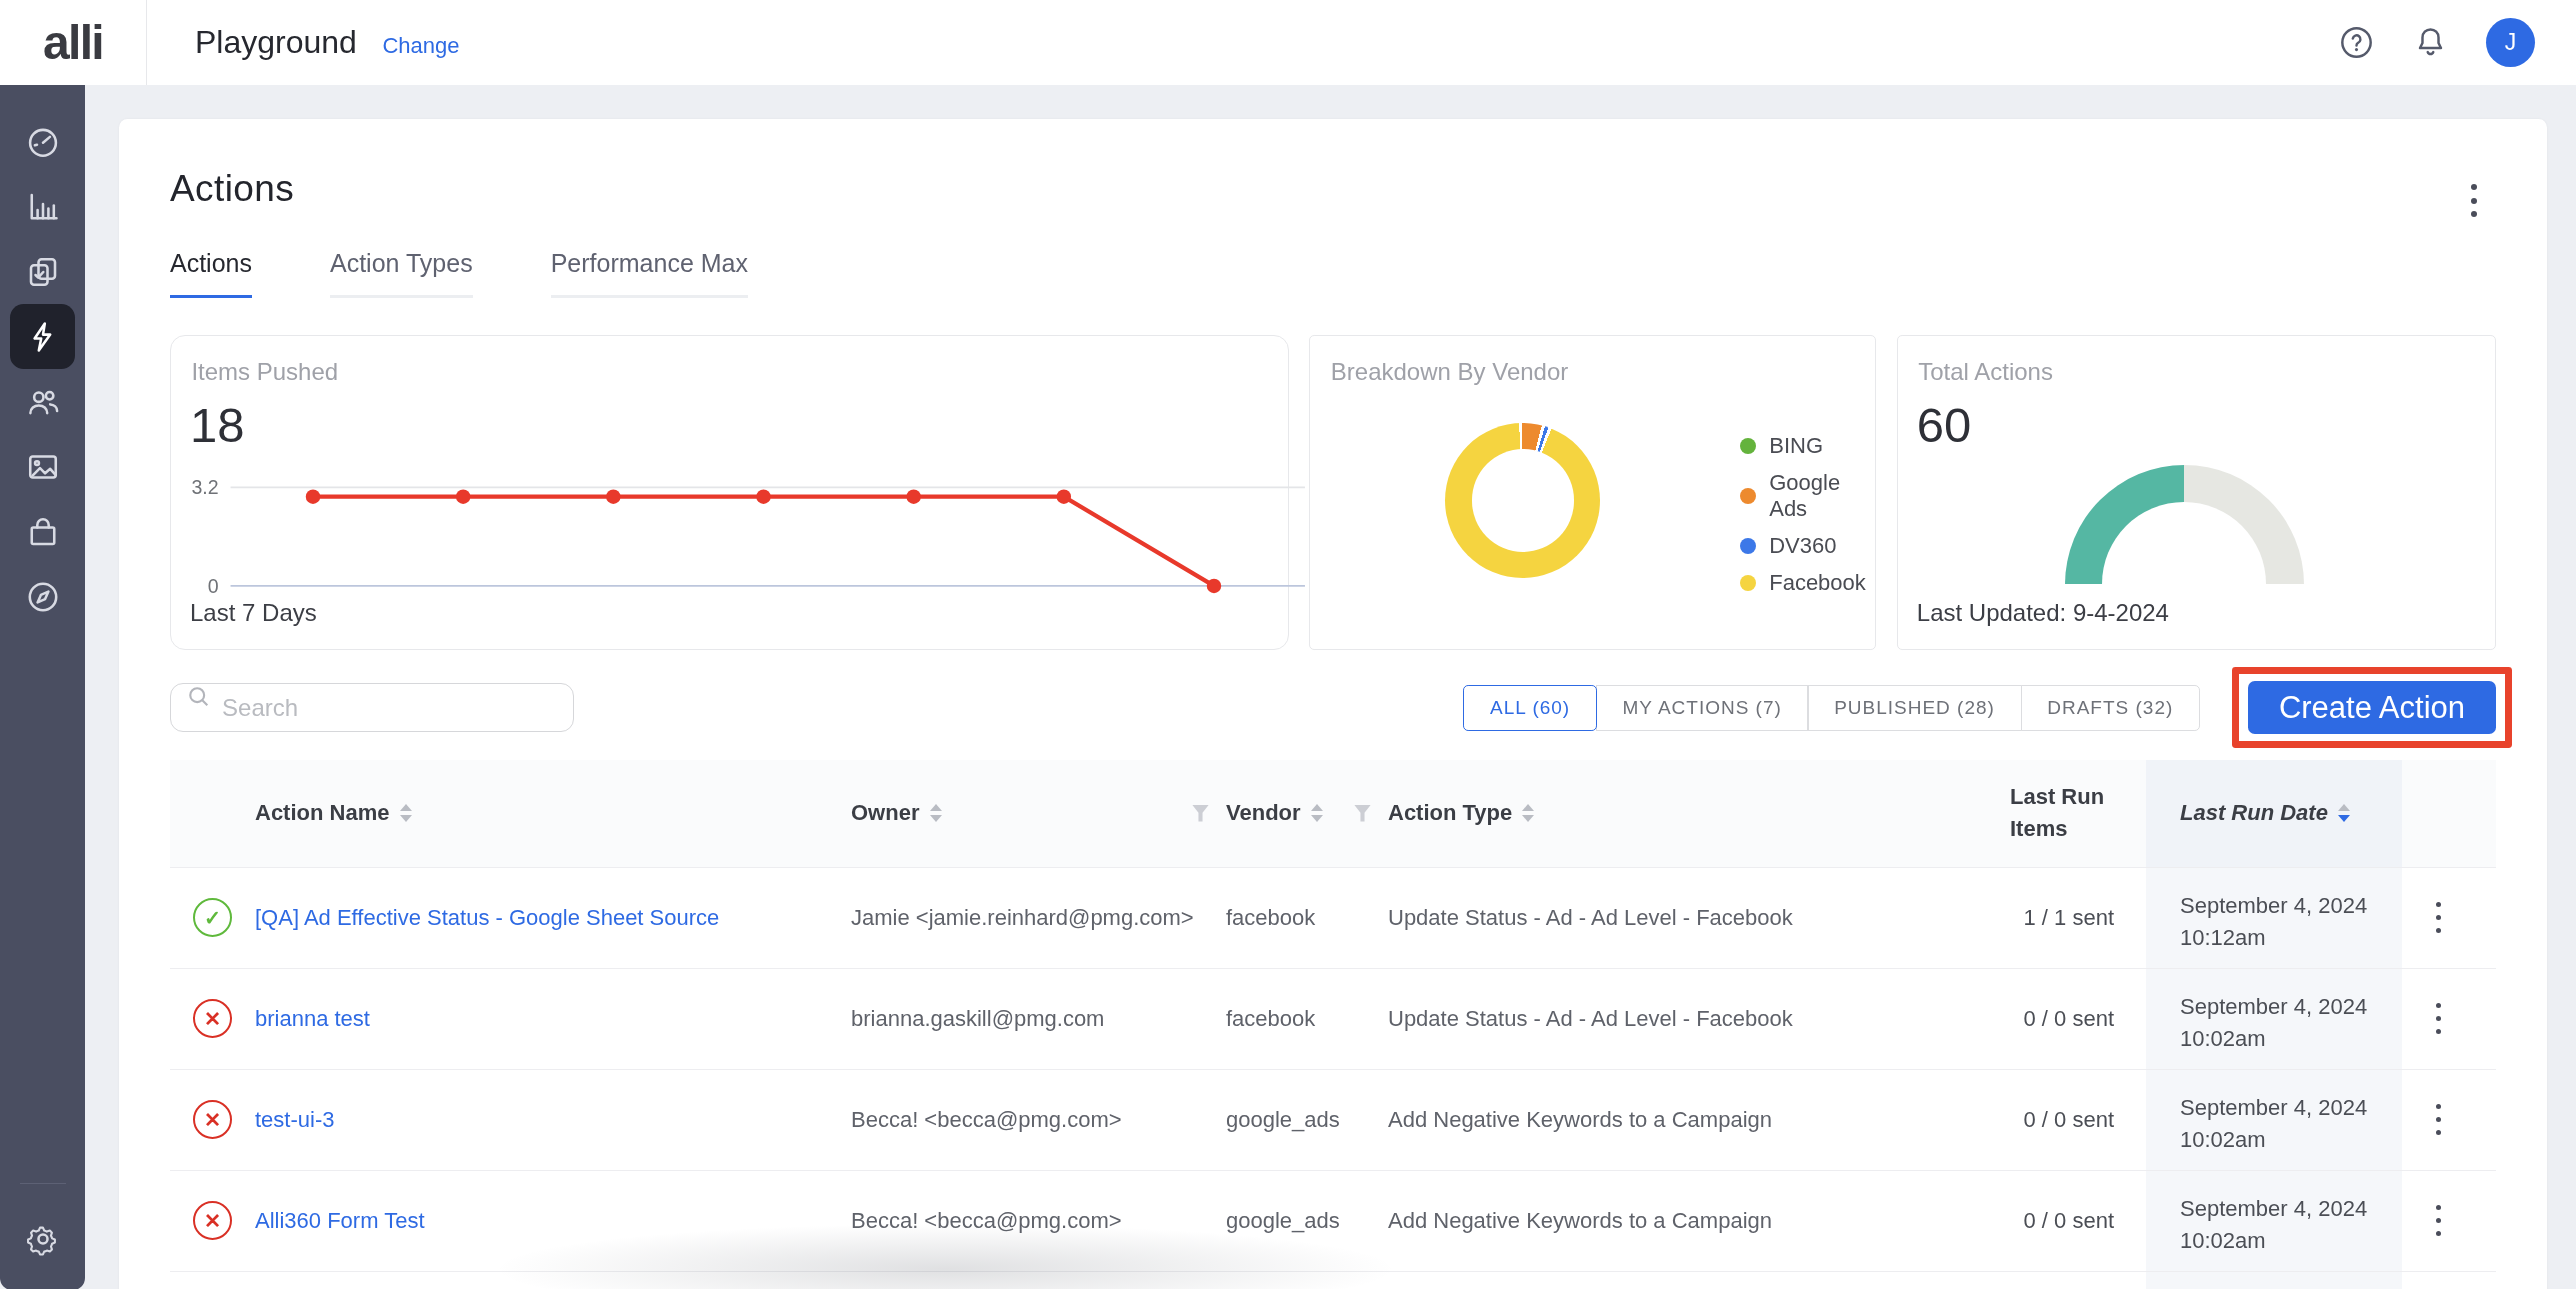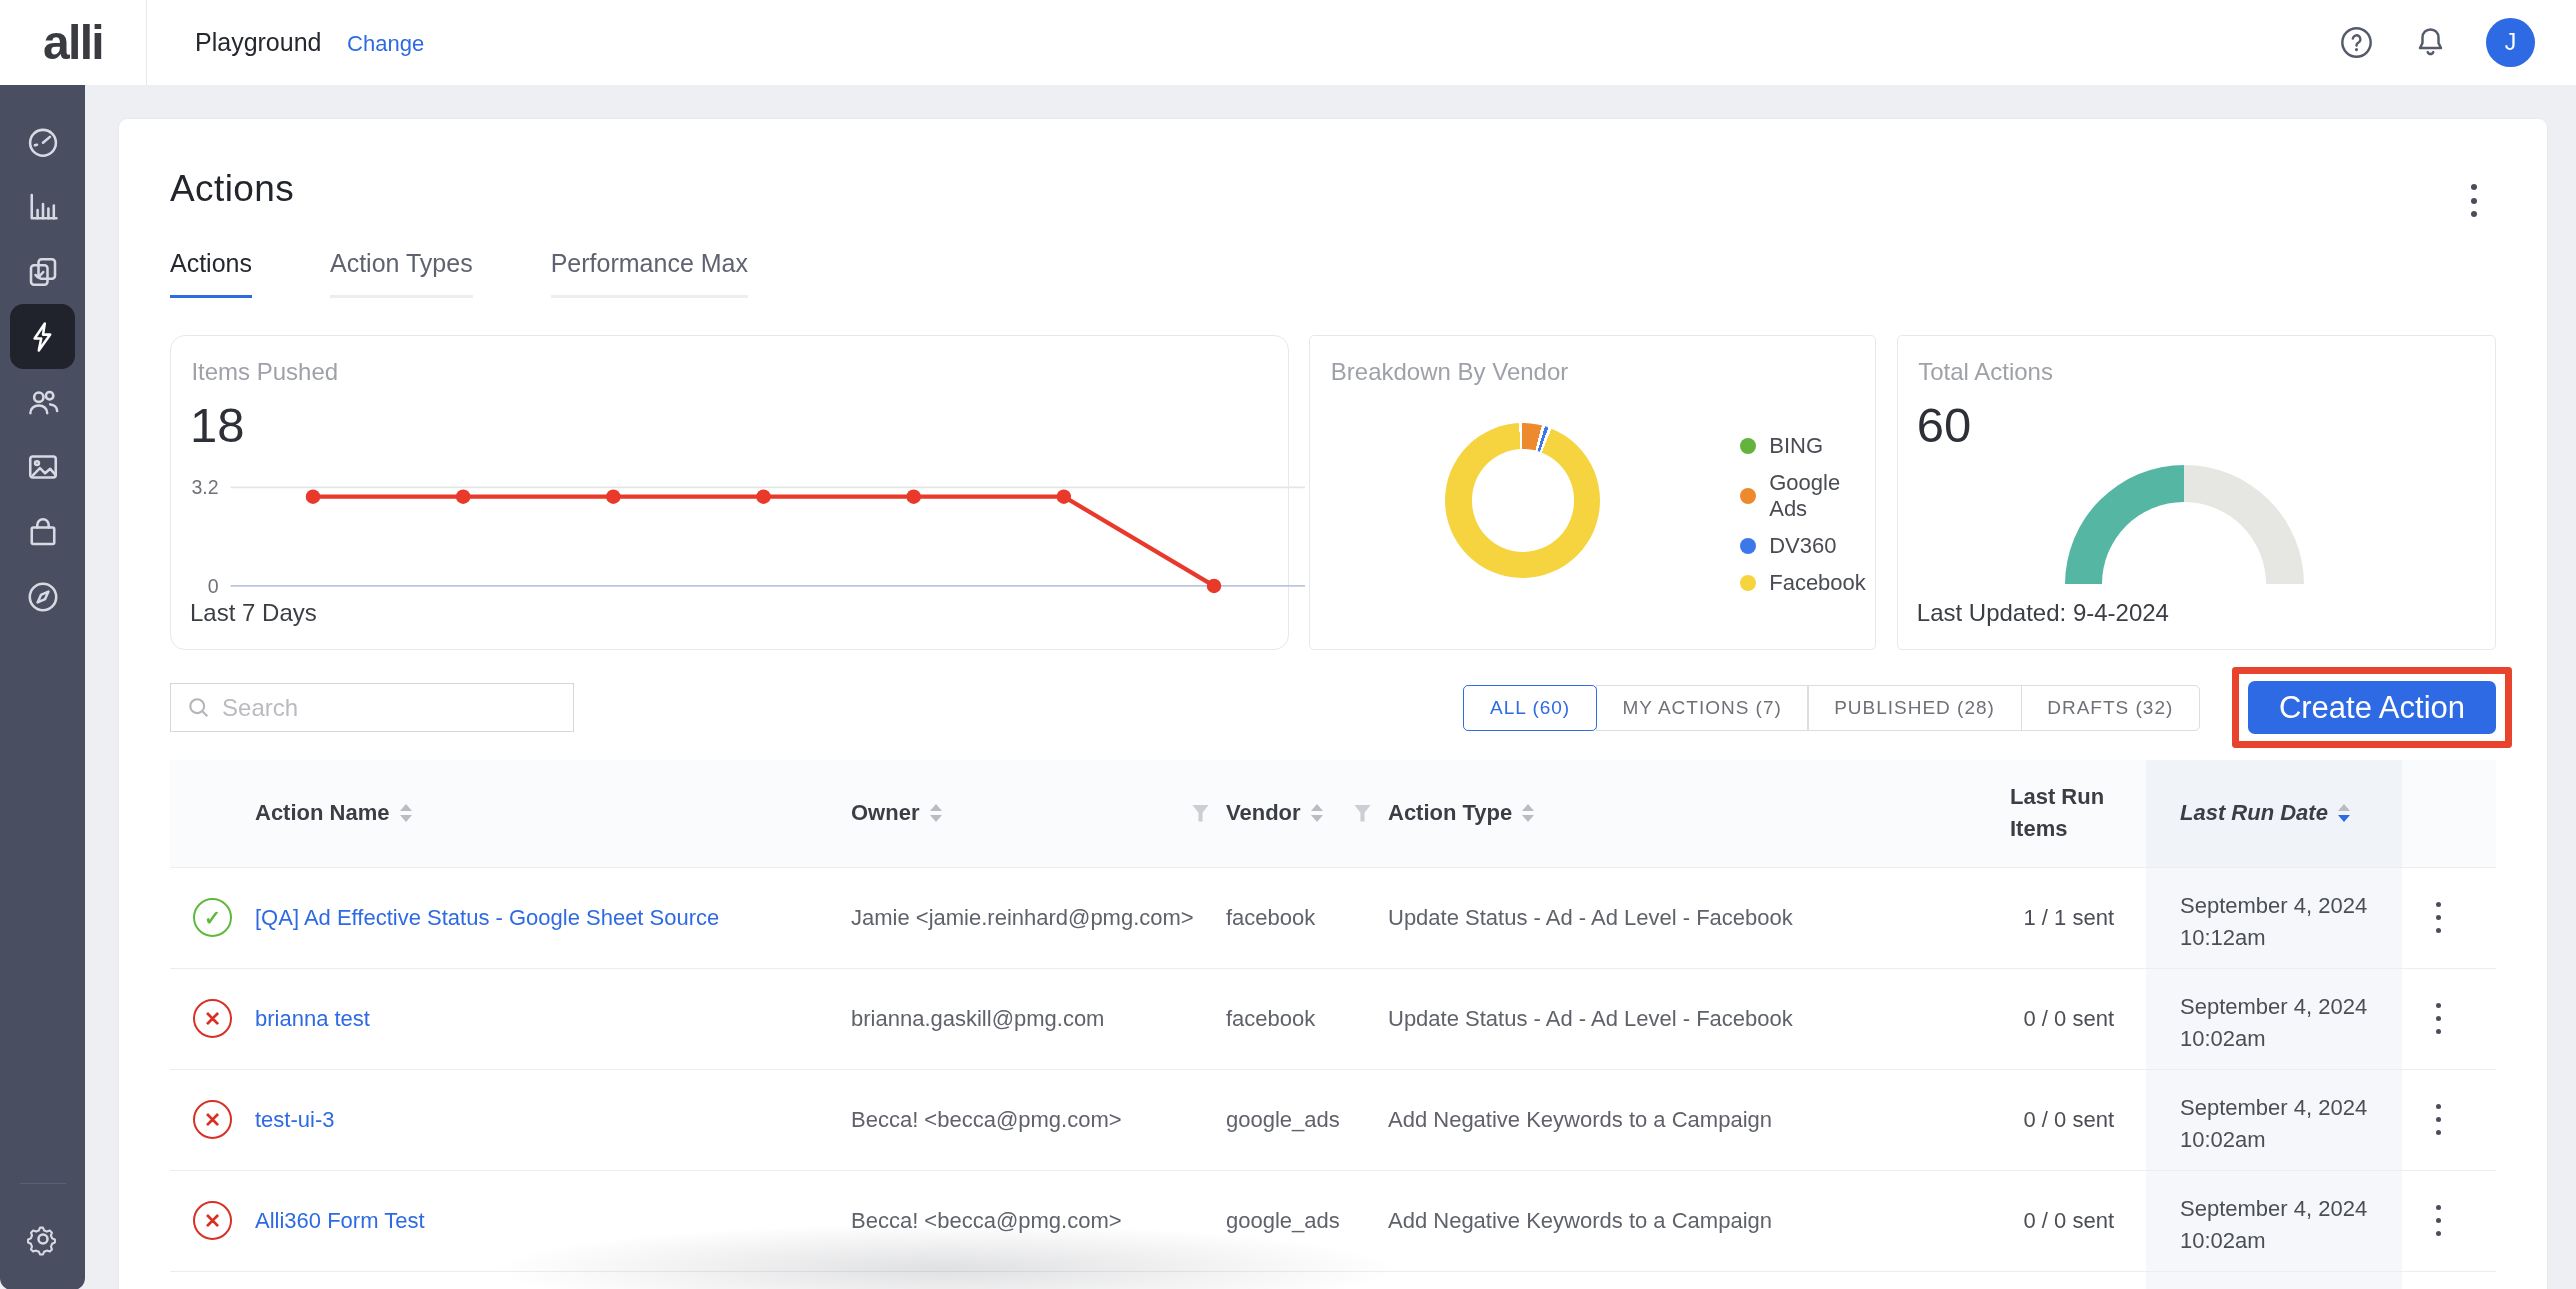--- a/index.html
+++ b/index.html
@@ -6,21 +6,21 @@
   html,body { width:2576px; height:1290px; overflow:hidden; background:#edeff3;
     font-family:"Liberation Sans", sans-serif; }
   .screen { width:2576px; height:1290px; display:flex; flex-direction:column; }
 
   
   header { height:85px; background:#ffffff; display:flex; align-items:center; flex:0 0 85px;text-align:center; }
   .logo-box { width:147px; display:flex; align-items:center; justify-content:center;
     height:100%; border-right:0.9px solid #e7e8eb; }
   .logo { font-size:48px; font-weight:700; color:#3a3b41; letter-spacing:-1.7px; }
   .workspace { display:flex; align-items:baseline; gap:25.6px; margin-left:48px; }
-  .workspace-name { font-size:25px; color:#26282f; font-weight:500; }
+  .workspace-name { font-size:32px; color:#26282f; font-weight:500; }
   .change-link { font-size:22px; color:#2e6ae3; cursor:pointer; text-decoration:none; font-weight:500; }
   .header-right { margin-left:auto; display:flex; align-items:center; gap:37px; margin-right:41px; }
   .hicon { width:37px; height:37px; cursor:pointer; }
   .avatar { width:49px; height:49px; border-radius:50%; background:var(--accent,#2e6ae3);
     color:#fff; display:flex; align-items:center; justify-content:center; font-size:23px; cursor:pointer; }
 
   
   .body-row { flex:1; display:flex; min-height:0; }
 
   
@@ -66,22 +66,22 @@
   .legend-dot { width:16px; height:16px; border-radius:50%; flex:0 0 16px; }
   .legend-label { font-size:22px; color:#4a4c53; }
   .card-gauge { flex:1.08; }
   .gauge-wrap { position:absolute; left:167px; top:129px; width:239px; height:119px; overflow:hidden; }
   .gauge { width:239px; height:239px; border-radius:50%; }
   .gauge-hole { position:absolute; left:37px; top:37px; width:164px; height:164px;
     background:#fff; border-radius:50%; }
 
   
   .toolbar { margin-top:31px; display:flex; align-items:center; height:53px; }
-  .search-box { width:404px; height:49px; border:0.9px solid #d6d7da; border-radius:0;
-    display:flex; align-items:center; padding:0 15.3px; gap:10.2px; background:#fff; }
+  .search-box { width:404px; height:49px; border:0.9px solid #d6d7da; border-radius:13px;
+    display:flex; padding:0 15.3px; gap:10.2px; background:#fff; }
   .search-box svg { width:25.6px; height:25.6px; stroke:#b3b5bb; fill:none; stroke-width:2; flex:0 0 25.6px; }
   .search-box input { border:none; outline:none; font-size:24px; color:#3c3e45; width:100%;
     font-family:"Liberation Sans", sans-serif; }
   .search-box input::placeholder { color:#b9bbc0; }
   .toolbar-right { margin-left:auto; display:flex; align-items:center; gap:48px; }
   .filters { display:flex; }
   .filter { height:46px; padding:0 25.6px; background:#fff; border:0.9px solid #dcdde0;
     font-size:19px; letter-spacing:1px; color:#6e7178; display:flex; align-items:center;
     cursor:pointer; margin-left:-0.9px; white-space:nowrap; font-weight:500; }
   .filter:first-child { border-radius:5.1px 0 0 5.1px; margin-left:0; }

